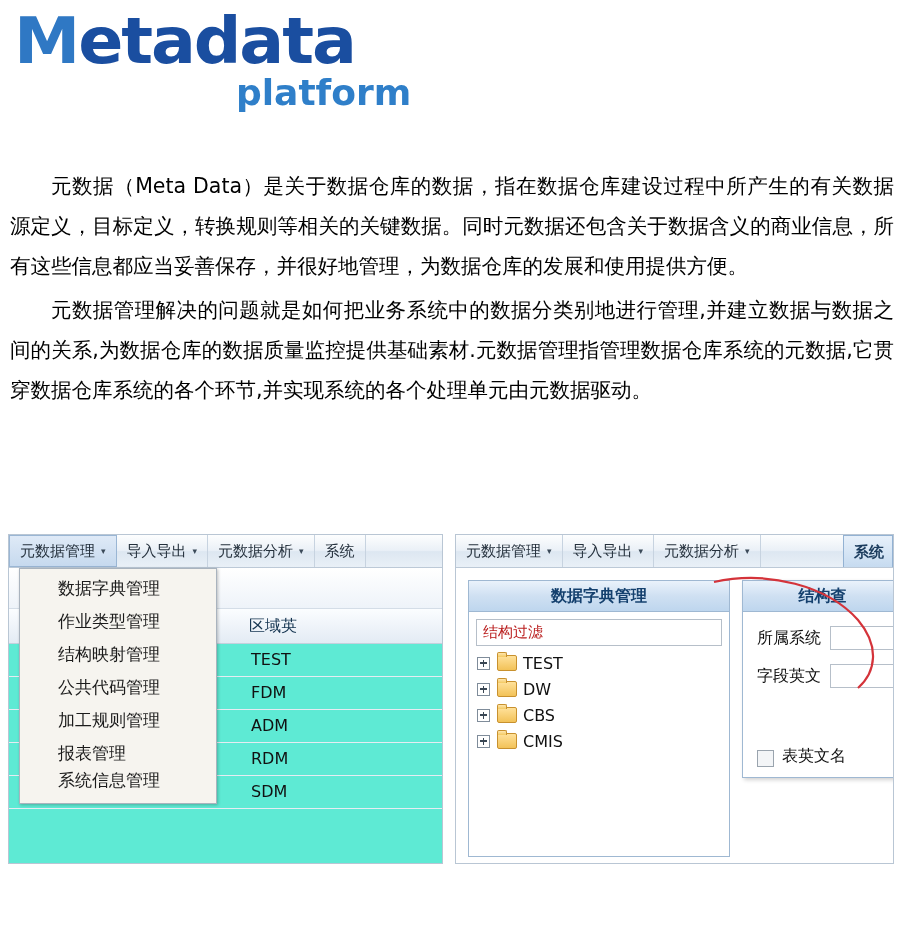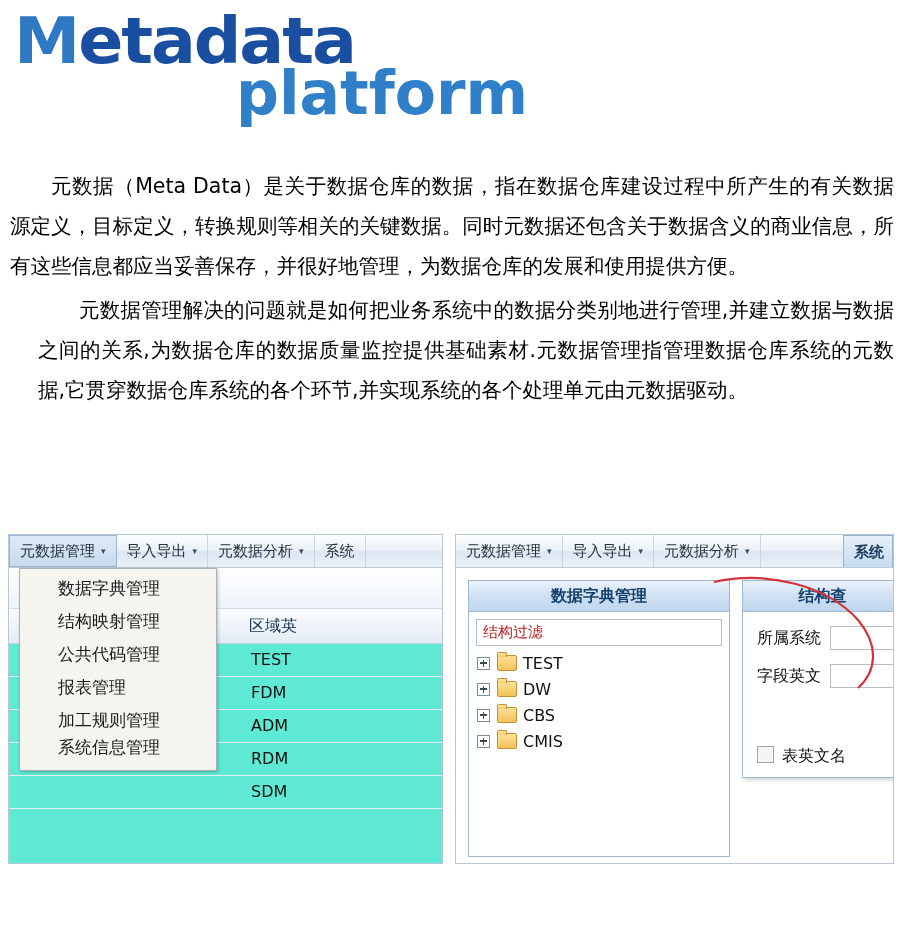--- a/index.html
+++ b/index.html
@@ -34,21 +34,21 @@
     display: inline-block;
     transform: scaleX(1.04);
     transform-origin: left center;
   }
   .logo-main .cap {
     color: #2f78c4;
   }
   .logo-sub {
     font-family: "DejaVu Sans", sans-serif;
     font-weight: bold;
-    font-size: 60px;
+    font-size: 36px;
     color: #2f7fc9;
     letter-spacing: 0px;
     line-height: 46px;
     margin-left: 222px;
     display: block;
     margin-top: -4px;
   }
 
   
   .article {
@@ -62,21 +62,20 @@
     font-size: 20.5px;
     line-height: 40px;
     text-align: justify;
     text-justify: inter-ideograph;
     text-indent: 2em;
     margin: 0 0 2px 0;
     color: #000;
   }
   .para.p2 {
     margin-top: 4px;
-    margin-left: 28px;
   }
 
   
   .shots {
     position: absolute;
     left: 8px;
     top: 534px;
     width: 884px;
     height: 330px;
   }
@@ -331,21 +330,21 @@
     margin-left: 4px;
   }
   .check-row {
     position: absolute;
     left: 14px;
     bottom: 10px;
     font-size: 16px;
     font-family: "DejaVu Sans", sans-serif;
     color: #111;
     display: flex;
-    align-items: flex-start;
+    align-items: flex-end;
   }
   .chk {
     width: 15px;
     height: 15px;
     border: 1px solid #9aa4ae;
     background: #f3f5f7;
     margin-right: 8px;
     flex: none;
   }
   .sys-tab {
@@ -425,24 +424,25 @@
         <span>元数据分析</span>
         <span class="caret">▾</span>
       </div>
       <div class="menu-item">
         <span>系统</span>
       </div>
     </div>
 
     <div class="dropdown">
       <div class="dd-item">数据字典管理</div>
+      <div class="dd-item">作业类型管理</div>
       <div class="dd-item">结构映射管理</div>
       <div class="dd-item">公共代码管理</div>
+      <div class="dd-item">加工规则管理</div>
       <div class="dd-item">报表管理</div>
-      <div class="dd-item">加工规则管理</div>
       <div class="dd-item clipped">系统信息管理</div>
     </div>
   </div>
 
   <div class="shot shot-right">
 
     <div class="menubar">
       <div class="menu-item">
         <span>元数据管理</span>
         <span class="caret">▾</span>

